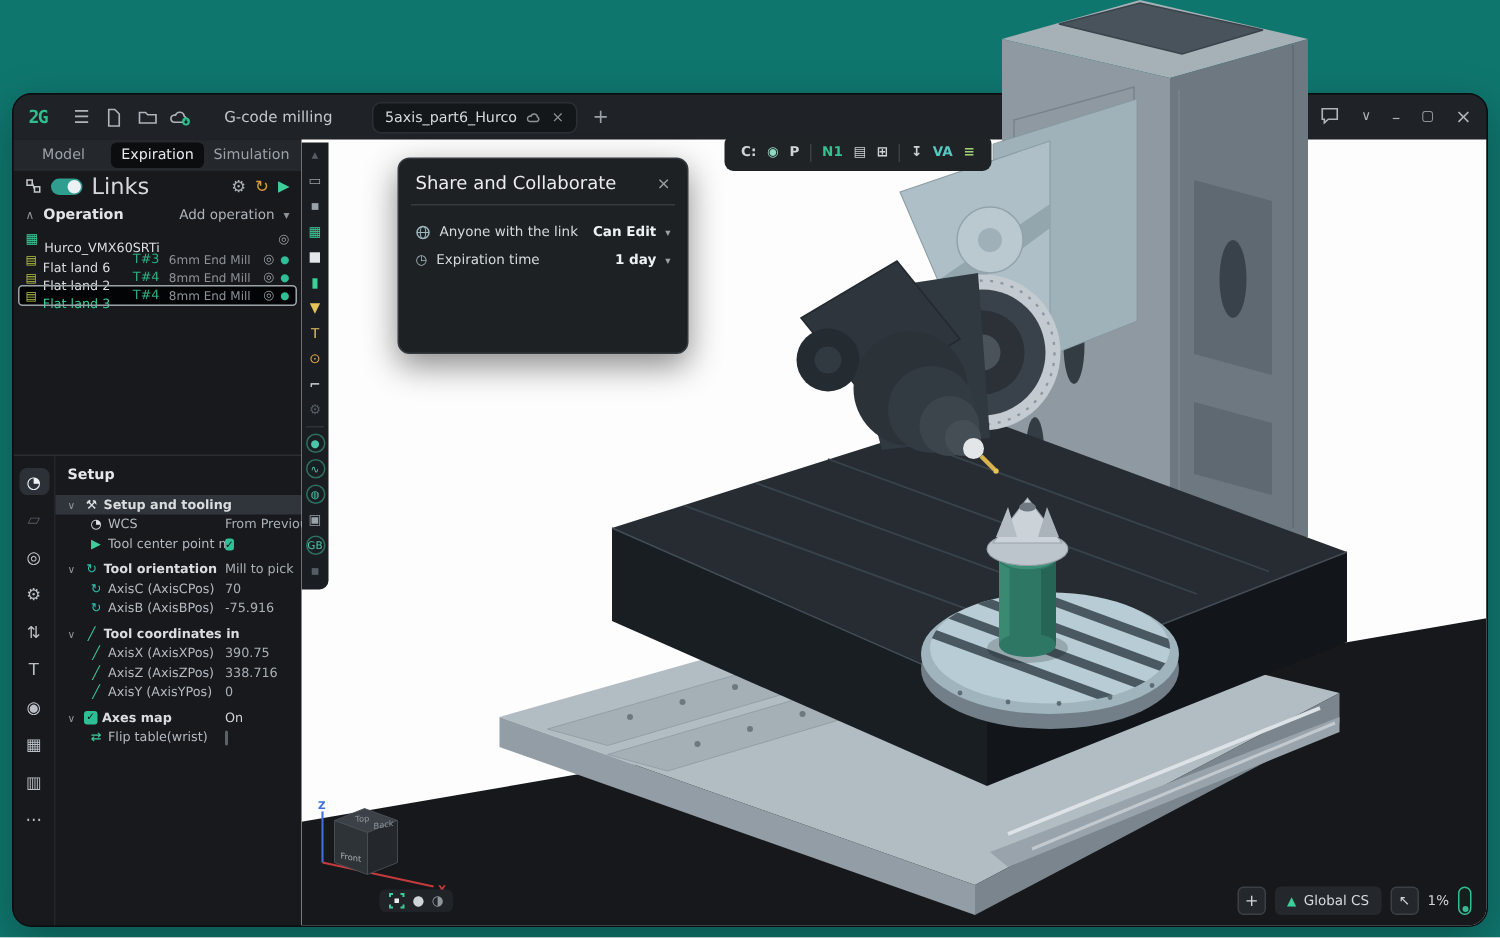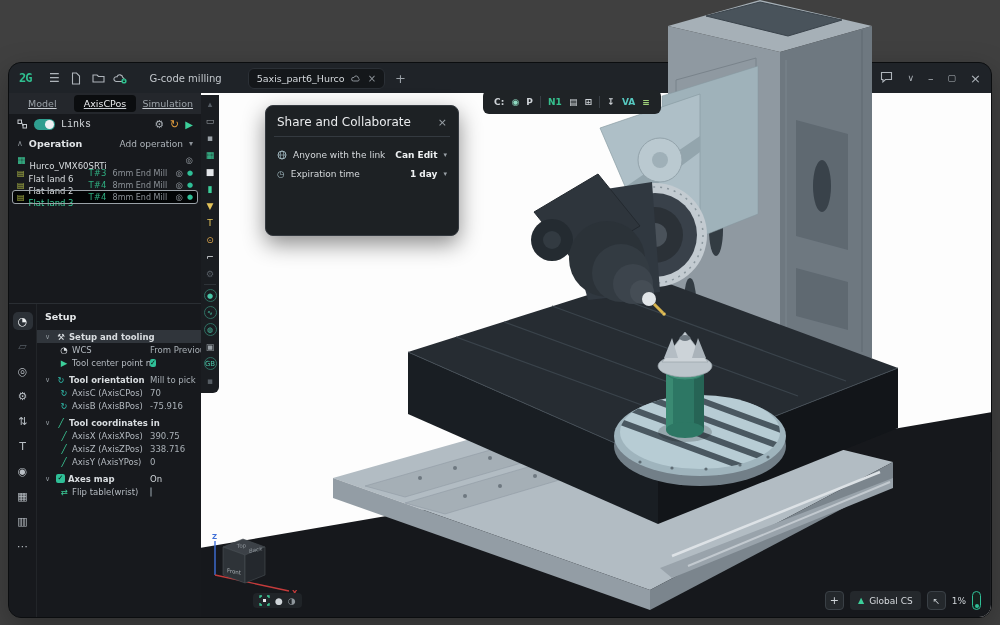--- a/index.html
+++ b/index.html
@@ -1,17 +1,17 @@
 <!DOCTYPE html>
 <html><head>
 <meta charset="utf-8">
 <style>
   * { margin:0; padding:0; box-sizing:border-box; }
   html,body { width:1000px; height:625px; background:#fff; font-family:"DejaVu Sans",sans-serif; overflow:hidden; }
-  .page { position:relative; width:1000px; height:625px; background:#404040; }
+  .page { position:relative; width:1000px; height:625px; background:#0f766e; }
 
   
   .window { position:absolute; left:8px; top:62px; width:984px; height:556px;
     background:#131619; border-radius:13px; overflow:hidden; z-index:1;
     box-shadow:0 10px 30px rgba(0,0,0,.28); border:1px solid #0b0d0f; }
 
   
   .titlebar { position:absolute; left:0; top:0; right:0; height:30px; background:#1f2328;
     display:flex; align-items:center; padding:0 10px; color:#c8cdd2; }
   .logo { color:#2fbf8f; font-family:"DejaVu Sans Mono",monospace; font-weight:bold; font-size:12px; letter-spacing:-1px; margin-right:12px; }
@@ -19,28 +19,28 @@
   .tbicon svg { display:block; }
   .projlabel { font-size:10px; color:#c3c8cd; margin:0 26px 0 18px; }
   .filetab { display:flex; align-items:center; gap:6px; background:#14171a; border:1px solid #2b3036;
     border-radius:6px; height:21px; padding:0 8px; font-size:9.5px; color:#d5d9dd; }
   .filetab .x { color:#8c9298; font-size:10px; }
   .plusbtn { margin-left:10px; color:#9aa1a7; font-size:13px; }
   .winctrls { margin-left:auto; display:flex; align-items:center; gap:14px; color:#aeb4ba; font-size:11px; }
 
   
   .sidebar { position:absolute; left:0; top:30px; width:192px; bottom:0; background:#17191d; color:#c9ced3; }
-  .ltabs { display:flex; height:21px; background:#24272c; align-items:center; padding:2px;text-decoration:underline; }
+  .ltabs { display:flex; height:21px; background:#24272c; align-items:center; padding:2px; }
   .ltab { flex:1; text-align:center; font-size:9.5px; color:#9aa1a7; line-height:17px; border-radius:4px; }
   .ltab.active { background:#0b0d0f; color:#e8eaec; }
 
   .linksrow { display:flex; align-items:center; height:20px; padding:0 8px; gap:6px; }
   .toggle { width:21px; height:11px; border-radius:6px; background:#2f9e8f; position:relative; }
   .toggle::after { content:""; position:absolute; right:1px; top:1px; width:9px; height:9px; border-radius:50%; background:#eef1f3; }
-  .linkslabel { font-size:10px; color:#d5d9dd;font-family:Liberation Mono, monospace; }
+  .linkslabel { font-size:15px; color:#d5d9dd; }
   .linksrow .sp { flex:1; }
   .gearg { color:#aab0b6; font-size:11px; }
   .warng { color:#e09b3d; font-size:11px; }
   .playg { color:#3ccf9a; font-size:10px; }
 
   .ophdr { display:flex; align-items:center; height:19px; padding:0 8px; gap:6px; }
   .ophdr .t { font-size:9.5px; font-weight:bold; color:#e2e5e8; }
   .ophdr .sp { flex:1; }
   .ophdr .add { font-size:9px; color:#aeb4ba; }
   .caret { color:#8c9298; font-size:8px; }
@@ -184,21 +184,21 @@
         <span style="font-size:9px;">∨</span>
         <span>–</span>
         <span style="font-size:9px;">▢</span>
         <span style="font-size:13px;">×</span>
       </div>
     </div>
 
     <aside class="sidebar">
       <div class="ltabs">
         <div class="ltab">Model</div>
-        <div class="ltab active">AxisCPos</div>
+        <div class="ltab active">Expiration</div>
         <div class="ltab">Simulation</div>
       </div>
 
       <div class="linksrow">
         <svg width="11" height="10" viewBox="0 0 11 10">
             <rect x="1" y="1" width="3.5" height="3.5" fill="none" stroke="#c3c8cd"></rect>
             <rect x="6" y="5.5" width="3.5" height="3.5" fill="none" stroke="#c3c8cd"></rect>
             <path d="M4.5 3L6 7" stroke="#c3c8cd"></path>
           </svg>
         <span class="toggle"></span>

